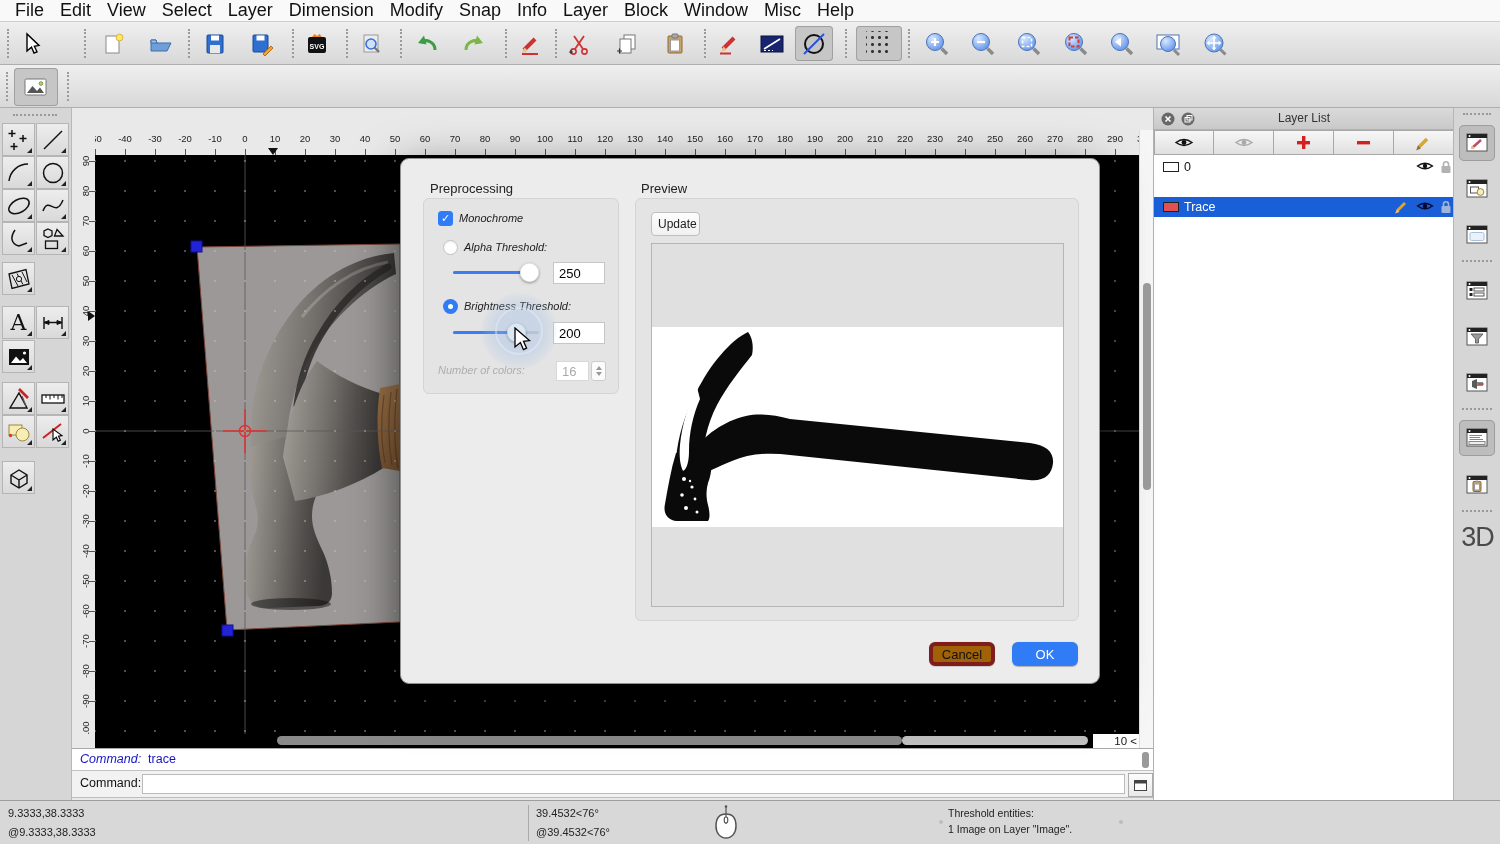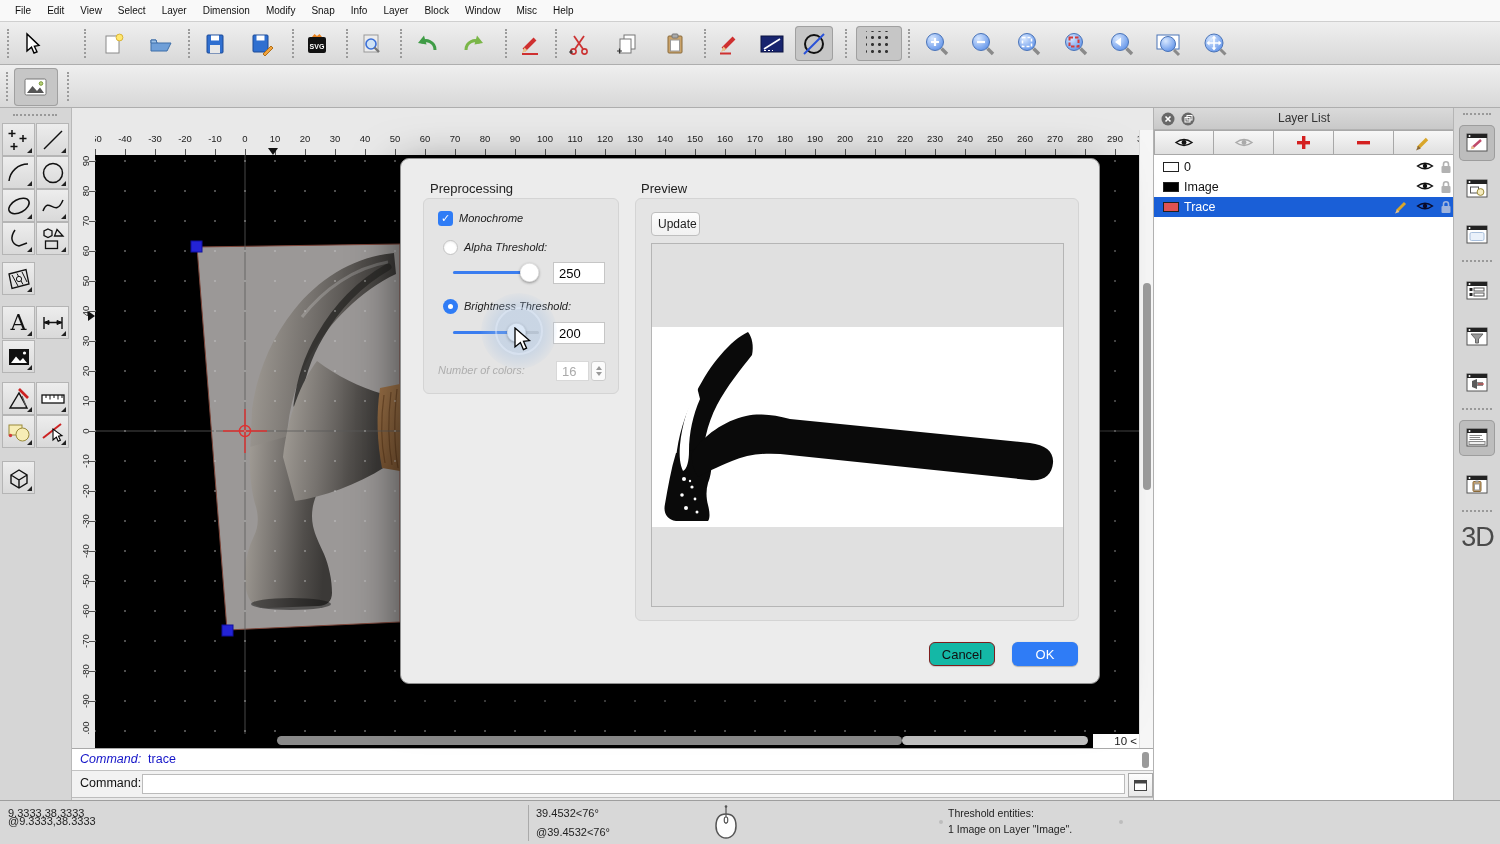--- a/index.html
+++ b/index.html
@@ -1,21 +1,21 @@
 <!DOCTYPE html>
 <html><head>
 <meta charset="utf-8">
 <style>
   html,body{margin:0;padding:0;}
   body{font-family:"Liberation Sans","DejaVu Sans",sans-serif;background:#555;}
   #screen{position:relative;width:1500px;height:844px;background:#d6d6d6;overflow:hidden;font-size:13px;color:#1a1a1a;}
   .abs{position:absolute;}
   
   #menubar{left:0;top:0;width:1500px;height:22px;background:#f9f9f9;border-bottom:1px solid #cfcfcf;display:flex;align-items:center;gap:16px;padding-left:15px;box-sizing:border-box;}
-  .menu-item{font-size:10px;color:#111;white-space:nowrap;cursor:default;}
+  .menu-item{font-size:18px;color:#111;white-space:nowrap;cursor:default;}
   
   .toolbar{left:0;width:1500px;height:43px;background:linear-gradient(#efefef,#d8d8d8);border-bottom:1px solid #aeaeae;box-sizing:border-box;}
   .tbtn{position:absolute;top:4px;width:38px;height:35px;border-radius:4px;display:flex;align-items:center;justify-content:center;}
   .tbtn.pressed{background:#c6c6c6;box-shadow:inset 0 0 0 1px #a0a0a0;}
   .tsep{position:absolute;top:7px;height:29px;width:0;border-left:2px dotted #9b9b9b;}
   
   #lefttools{left:0;top:108px;width:72px;height:692px;background:#d6d6d6;border-right:1px solid #b9b9b9;box-sizing:border-box;}
   .ltbtn{position:absolute;width:33px;height:33px;background:linear-gradient(#ededed,#d9d9d9);border:1px solid #b5b5b5;box-sizing:border-box;display:flex;align-items:center;justify-content:center;}
   .ltbtn::after{content:"";position:absolute;right:2px;bottom:2px;border-left:5px solid transparent;border-bottom:5px solid #222;}
   .handle-dots{border-top:2px dotted #999;width:44px;height:0;}
@@ -85,21 +85,21 @@
   .slhandle{position:absolute;width:19px;height:19px;border-radius:50%;background:#fff;box-shadow:0 1px 3px rgba(0,0,0,.4),inset 0 0 0 .5px #d5d5d5;}
   .numfield{position:absolute;border:1px solid #c6c6c6;background:#fff;font-size:13px;font-family:inherit;padding:0 5px;box-sizing:border-box;}
   .disabled-label{color:#aeaeae !important;}
   #stepper{position:absolute;width:15px;height:20px;border:1px solid #ccc;background:#fbfbfb;border-radius:3px;box-sizing:border-box;}
   #stepper::before{content:"";position:absolute;left:4px;top:4px;border-left:3.5px solid transparent;border-right:3.5px solid transparent;border-bottom:4px solid #999;}
   #stepper::after{content:"";position:absolute;left:4px;bottom:4px;border-left:3.5px solid transparent;border-right:3.5px solid transparent;border-top:4px solid #999;}
   #updatebtn{position:absolute;border:1px solid #bfbfbf;background:linear-gradient(#fdfdfd,#f1f1f1);border-radius:4px;font-size:12px;font-family:inherit;color:#222;}
   #previewbox{position:absolute;background:#e0e0e0;border:1px solid #b5b5b5;box-sizing:border-box;overflow:hidden;}
   #prevwhite{position:absolute;left:0;top:83px;width:411px;height:200px;background:#fff;}
   .dlgbtn{position:absolute;height:24px;border-radius:6px;font-size:13px;font-family:inherit;display:flex;align-items:center;justify-content:center;}
-  #cancelbtn{background:#14b8a6;border:1px solid #7f1d1d;color:#111;box-shadow:0 .5px 1px rgba(0,0,0,.15);}
+  #cancelbtn{background:#a16207;border:4px solid #7f1d1d;color:#111;box-shadow:0 .5px 1px rgba(0,0,0,.15);}
   #okbtn{color:#fff;border:none;box-shadow:0 .5px 1px rgba(0,0,0,.25);}
   #halo{position:absolute;left:80px;top:134px;width:76px;height:76px;border-radius:50%;background:radial-gradient(circle,rgba(150,185,228,.34) 0 40%,rgba(150,185,228,.18) 58%,rgba(150,185,228,.06) 70%,transparent 72%);pointer-events:none;}
   #halo .ring{position:absolute;left:14px;top:14px;width:48px;height:48px;border-radius:50%;border:2px solid rgba(230,240,252,.45);box-sizing:border-box;}
 </style>
 </head>
 <body>
 
 <div id="screen">
 
   <div class="abs" id="menubar">
@@ -610,32 +610,20 @@
       <span class="nm">0</span>
       <span class="ic" style="left:262px;"><svg width="18" height="12">
             <path d="M1.5,6 Q9,0.5 16.5,6 Q9,11.5 1.5,6 Z" fill="none" stroke="#111" stroke-width="1.4"></path>
             <circle cx="9" cy="6" r="2.2" fill="#111"></circle>
           </svg></span>
       <span class="ic" style="left:286px;"><svg width="12" height="14">
             <rect x="1.5" y="6" width="9" height="7" rx="1" fill="#b2b2b2"></rect>
             <path d="M3.5,6 V4.2 a2.5,2.5 0 0 1 5,0 V6" fill="none" stroke="#b2b2b2" stroke-width="1.6"></path>
           </svg></span>
     </div>
-    <div class="lrow" style="top:69px;">
-      <span class="swatch" style="background: rgb(0, 0, 0);"></span>
-      <span class="nm">Image</span>
-      <span class="ic" style="left:262px;"><svg width="18" height="12">
-            <path d="M1.5,6 Q9,0.5 16.5,6 Q9,11.5 1.5,6 Z" fill="none" stroke="#111" stroke-width="1.4"></path>
-            <circle cx="9" cy="6" r="2.2" fill="#111"></circle>
-          </svg></span>
-      <span class="ic" style="left:286px;"><svg width="12" height="14">
-            <rect x="1.5" y="6" width="9" height="7" rx="1" fill="#b2b2b2"></rect>
-            <path d="M3.5,6 V4.2 a2.5,2.5 0 0 1 5,0 V6" fill="none" stroke="#b2b2b2" stroke-width="1.6"></path>
-          </svg></span>
-    </div>
     <div class="lrow sel" style="top: 89px; background: rgb(26, 95, 215);">
       <span class="swatch" style="background: rgb(224, 82, 82);"></span>
       <span class="nm">Trace</span>
       <span class="ic" style="left:240px;"><svg width="16" height="14">
             <line x1="3" y1="11" x2="11" y2="3" stroke="#d9a62a" stroke-width="3"></line>
             <polygon points="1,13.5 3,9.5 5.5,12" fill="#e8c28a"></polygon>
           </svg></span>
       <span class="ic" style="left:262px;"><svg width="18" height="12">
             <path d="M1.5,6 Q9,0.5 16.5,6 Q9,11.5 1.5,6 Z" fill="none" stroke="#0a0a2a" stroke-width="1.4"></path>
             <circle cx="9" cy="6" r="2.2" fill="#0a0a2a"></circle>
@@ -726,21 +714,21 @@
           <rect x="10.5" y="6.5" width="3" height="2" fill="#999"></rect>
           <rect x="9.5" y="10" width="5" height="6" fill="#fff" stroke="#999"></rect>
         </svg>
       </span>
     <span class="docksep" style="top:402px;"></span>
     <span id="label3d" style="top:414px;">3D</span>
   </div>
 
   <div class="abs" id="statusbar">
     <span class="sbline" style="left:8px;top:6px;">9.3333,38.3333</span>
-    <span class="sbline" style="left:8px;top:14px;text-align:center;">@9.3333,38.3333</span>
+    <span class="sbline" style="left:8px;top:25px;text-align:center;">@9.3333,38.3333</span>
     <span class="abs" style="left:528px;top:4px;width:1px;height:36px;background:#aaa;"></span>
     <span class="sbline" style="left:536px;top:6px;">39.4532&lt;76°</span>
     <span class="sbline" style="left:536px;top:25px;">@39.4532&lt;76°</span>
     <span class="abs" style="left:939px;top:19px;width:4px;height:4px;border-radius:50%;background:#bdbdbd;"></span>
     <span class="abs" style="left:1119px;top:19px;width:4px;height:4px;border-radius:50%;background:#bdbdbd;"></span>
     <svg class="abs" style="left:713px;top:4px;" width="26" height="35">
       <path d="M13,9 C6,9 3,14 3,21 C3,28 7,33 13,33 C19,33 23,28 23,21 C23,14 20,9 13,9 Z" fill="#fdfdfd" stroke="#555" stroke-width="1.5"></path>
       <line x1="13" y1="9" x2="13" y2="19" stroke="#555" stroke-width="1.2"></line>
       <rect x="11.3" y="12" width="3.4" height="6" rx="1.7" fill="#fff" stroke="#555" stroke-width="1.2"></rect>
       <path d="M13,9 C13,5 13,3 13,1.5" fill="none" stroke="#555" stroke-width="1.2"></path>

